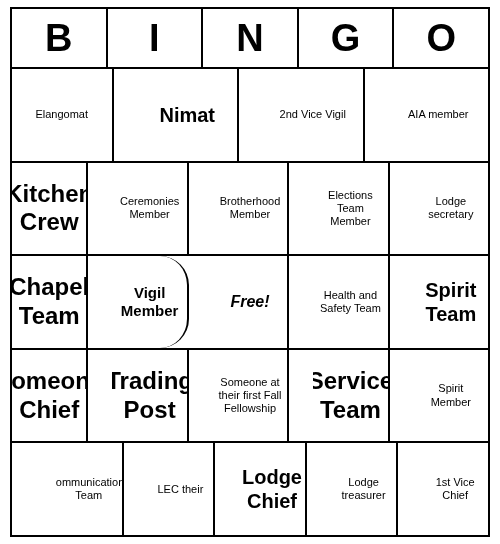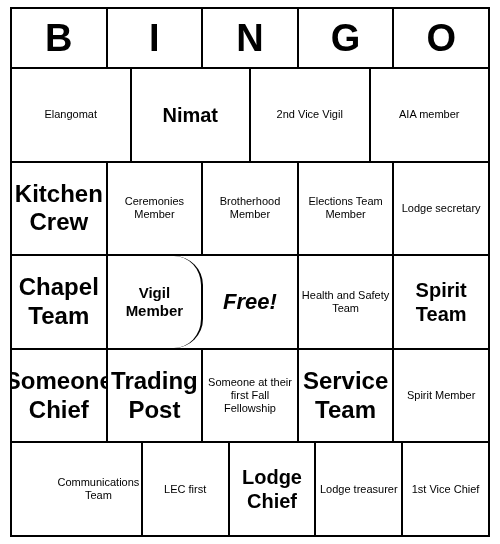--- a/index.html
+++ b/index.html
@@ -38,20 +38,21 @@
     }
     .bingo-grid {
       display: flex;
       flex-direction: column;
       flex: 1;
     }
     .bingo-row {
       display: flex;
       flex: 1;
       border-bottom: 2px solid #000;
+      gap: 24px;
     }
     .bingo-row:last-child {
       border-bottom: none;
       margin-left: 44px;
     }
     .bingo-cell {
       flex: 1;
       border-right: 2px solid #000;
       display: flex;
       align-items: center;
@@ -67,21 +68,21 @@
     }
     .bingo-cell.large-text {
       font-size: 24px;
       font-weight: bold;
     }
     .bingo-cell.xlarge-text {
       font-size: 20px;
       font-weight: bold;
     }
     .bingo-cell.free {
-      font-size: 22px;
+      font-size: 16px;
       font-weight: bold;
       font-style: italic;
     }
     .bingo-cell.medium-text {
       font-size: 15px;
       font-weight: bold;
       border-radius: 29px;
     }
   </style>
 </head>
@@ -118,19 +119,19 @@
       </div>
       <div class="bingo-row">
         <div class="bingo-cell large-text">Someone Chief</div>
         <div class="bingo-cell large-text">Trading Post</div>
         <div class="bingo-cell">Someone at their first Fall Fellowship</div>
         <div class="bingo-cell large-text">Service Team</div>
         <div class="bingo-cell">Spirit Member</div>
       </div>
       <div class="bingo-row">
         <div class="bingo-cell">Communications Team</div>
-        <div class="bingo-cell">LEC first</div>
+        <div class="bingo-cell">LEC their</div>
         <div class="bingo-cell xlarge-text">Lodge Chief</div>
         <div class="bingo-cell">Lodge treasurer</div>
         <div class="bingo-cell">1st Vice Chief</div>
       </div>
     </div>
 </div>
 
 </body></html>

